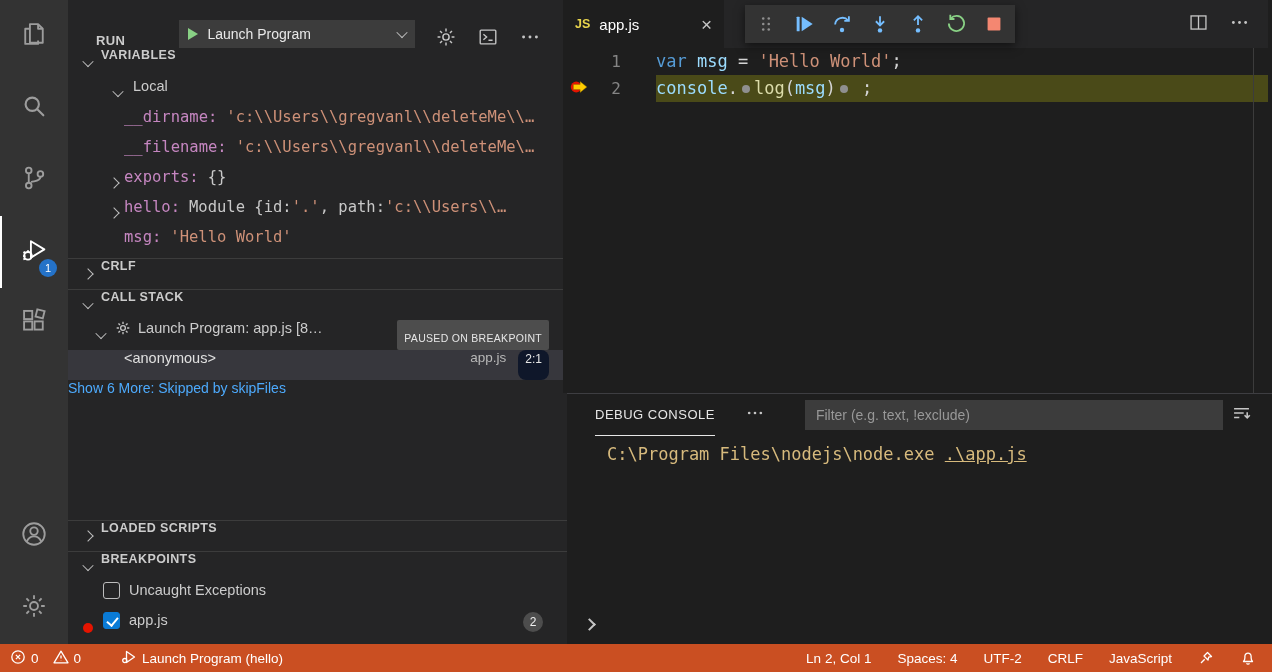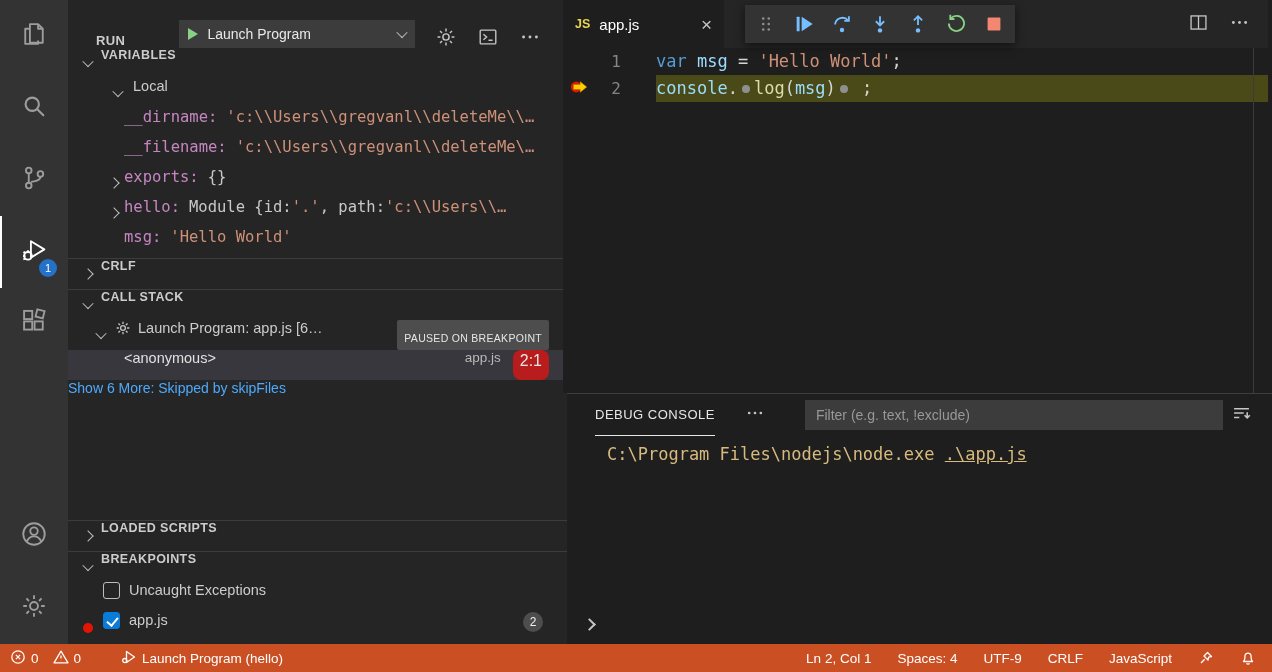--- a/index.html
+++ b/index.html
@@ -41,21 +41,21 @@
   .vstr{color:#ce9178}
   .vpl{color:#c8c8c8}
 
   .cs-session{padding-left:24px;color:#cccccc;font-size:14.5px}
   .cs-session .tw{width:18px}
   .session-icon{width:16px;height:16px;margin-right:7px;color:#c5c5c5}
   .session-icon svg{width:16px;height:16px}
   .paused-badge{margin-left:auto;margin-right:18px;background:#4d4d4d;color:#e6e6e6;font-size:10.5px;letter-spacing:.3px;padding:12px 7px;border-radius:2px;flex:none}
   .cs-frame{background:#37373d;padding-left:56px;color:#e0e0e0;font-size:14.5px}
   .frame-file{margin-left:auto;color:#b8b8b8;font-size:13.5px}
-  .loc-badge{margin:0 18px 0 12px;background:#b91c1c;color:#e6e6e6;font-size:16px;padding:2px 7px;border-radius:8px;flex:none}
+  .loc-badge{margin:0 18px 0 12px;background:#0f172a;color:#e6e6e6;font-size:12px;padding:2px 7px;border-radius:8px;flex:none}
   .more-row{height:26px;color:#4daafc;font-size:14px}
   .cs-spacer{flex:1;position:relative}
 
   .bp-row{padding-left:12px;color:#cccccc;font-size:14.5px}
   .bp-dotcell{width:16px;display:flex;justify-content:center;align-items:center;flex:none}
   .bp-dot{width:10px;height:10px;border-radius:50%;background:#e51400}
   .cb{width:17px;height:17px;border:1.3px solid #bdbdbd;border-radius:3px;margin:0 9px 0 7px;position:relative;background:transparent;flex:none}
   .cb.checked{background:#0a7bd6;border-color:#0a7bd6}
   .cb.checked::after{content:"";position:absolute;left:4.5px;top:1.5px;width:5px;height:9px;border-right:2px solid #fff;border-bottom:2px solid #fff;transform:rotate(40deg)}
   .count-badge{margin-left:auto;margin-right:24px;background:#4d4d4d;color:#f0f0f0;font-size:12px;min-width:20px;height:20px;border-radius:50%;display:flex;align-items:center;justify-content:center;flex:none}
@@ -250,21 +250,21 @@
       <span>CALL STACK</span>
     </div>
     <div class="sb-row cs-session">
       <span class="tw">
           <span class="chev chev-d"></span>
         </span>
       <span class="session-icon"><svg viewBox="0 0 24 24" fill="none" stroke="currentColor" stroke-width="2">
             <circle cx="12" cy="12" r="3.6"></circle>
             <path d="M12 2.5v3.4M12 18.1v3.4M2.5 12h3.4M18.1 12h3.4M5.2 5.2l2.4 2.4M16.4 16.4l2.4 2.4M5.2 18.8l2.4-2.4M16.4 7.6l2.4-2.4"></path>
           </svg></span>
-      <span>Launch Program: app.js [6…</span>
+      <span>Launch Program: app.js [8…</span>
       <span class="paused-badge">PAUSED ON BREAKPOINT</span>
     </div>
     <div class="sb-row cs-frame">
       <span>&lt;anonymous&gt;</span>
       <span class="frame-file">app.js</span>
       <span class="loc-badge">2:1</span>
     </div>
     <div class="sb-row more-row">
       <span>Show 6 More: Skipped by skipFiles</span>
     </div>
@@ -440,21 +440,21 @@
       </span>
     </div>
     <div class="sb-right">
       <span class="sb-item">
           <span>Ln 2, Col 1</span>
         </span>
       <span class="sb-item">
           <span>Spaces: 4</span>
         </span>
       <span class="sb-item">
-          <span>UTF-9</span>
+          <span>UTF-2</span>
         </span>
       <span class="sb-item">
           <span>CRLF</span>
         </span>
       <span class="sb-item">
           <span>JavaScript</span>
         </span>
       <span class="sb-item">
           <svg viewBox="0 0 16 16" fill="none" stroke="currentColor" stroke-width="1.3" stroke-linejoin="round">
             <path d="M9.5 2.5l4 4-2.8.7-.7 2.8-4-4z"></path>

